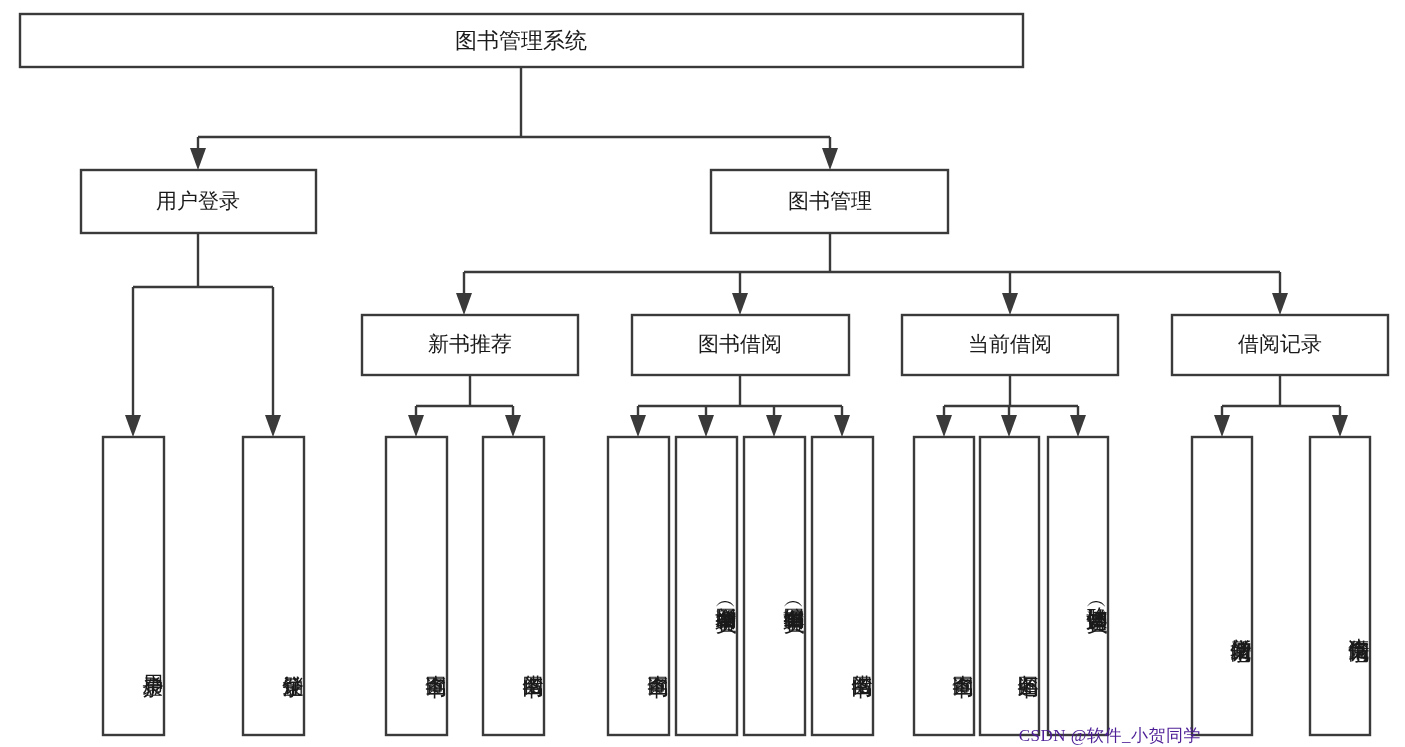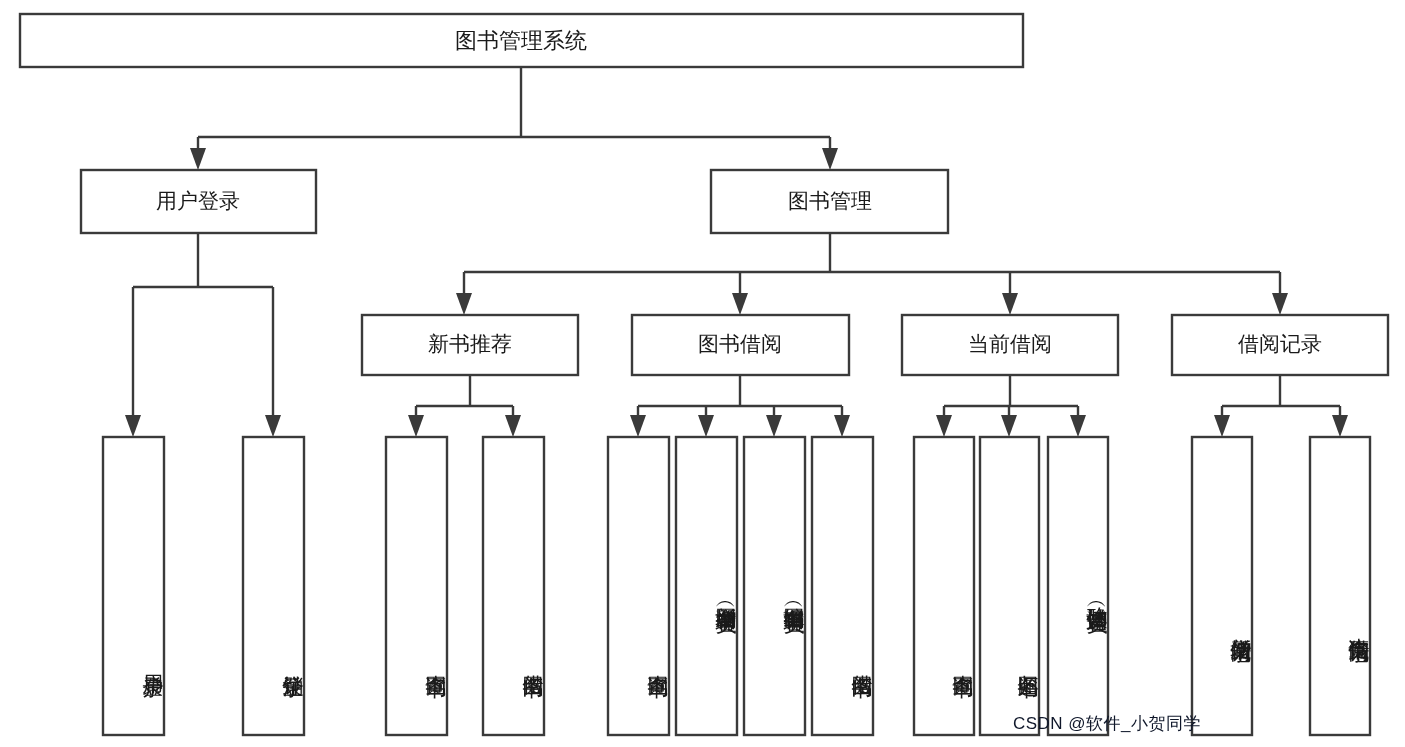--- a/index.html
+++ b/index.html
@@ -67,24 +67,24 @@
     letter-spacing: 1px;
     display: flex;
     align-items: flex-start;
     justify-content: center;
     white-space: nowrap;
     pointer-events: none;
   }
   .watermark {
     position: absolute;
     right: 8px;
-    bottom: 12px;
-    font-family: Liberation Sans, sans-serif;
+    bottom: 0;
+    font-family: Liberation Serif, serif;
     font-size: 17px;
-    color: #0f172a;
+    color: #4c1d95;
     letter-spacing: 0.5px;
     white-space: nowrap;
   }
 </style>
 </head>
 <body>
 
 <div id="diagram-root">
 
   <svg id="flow-svg" viewBox="0 0 1405 747">

